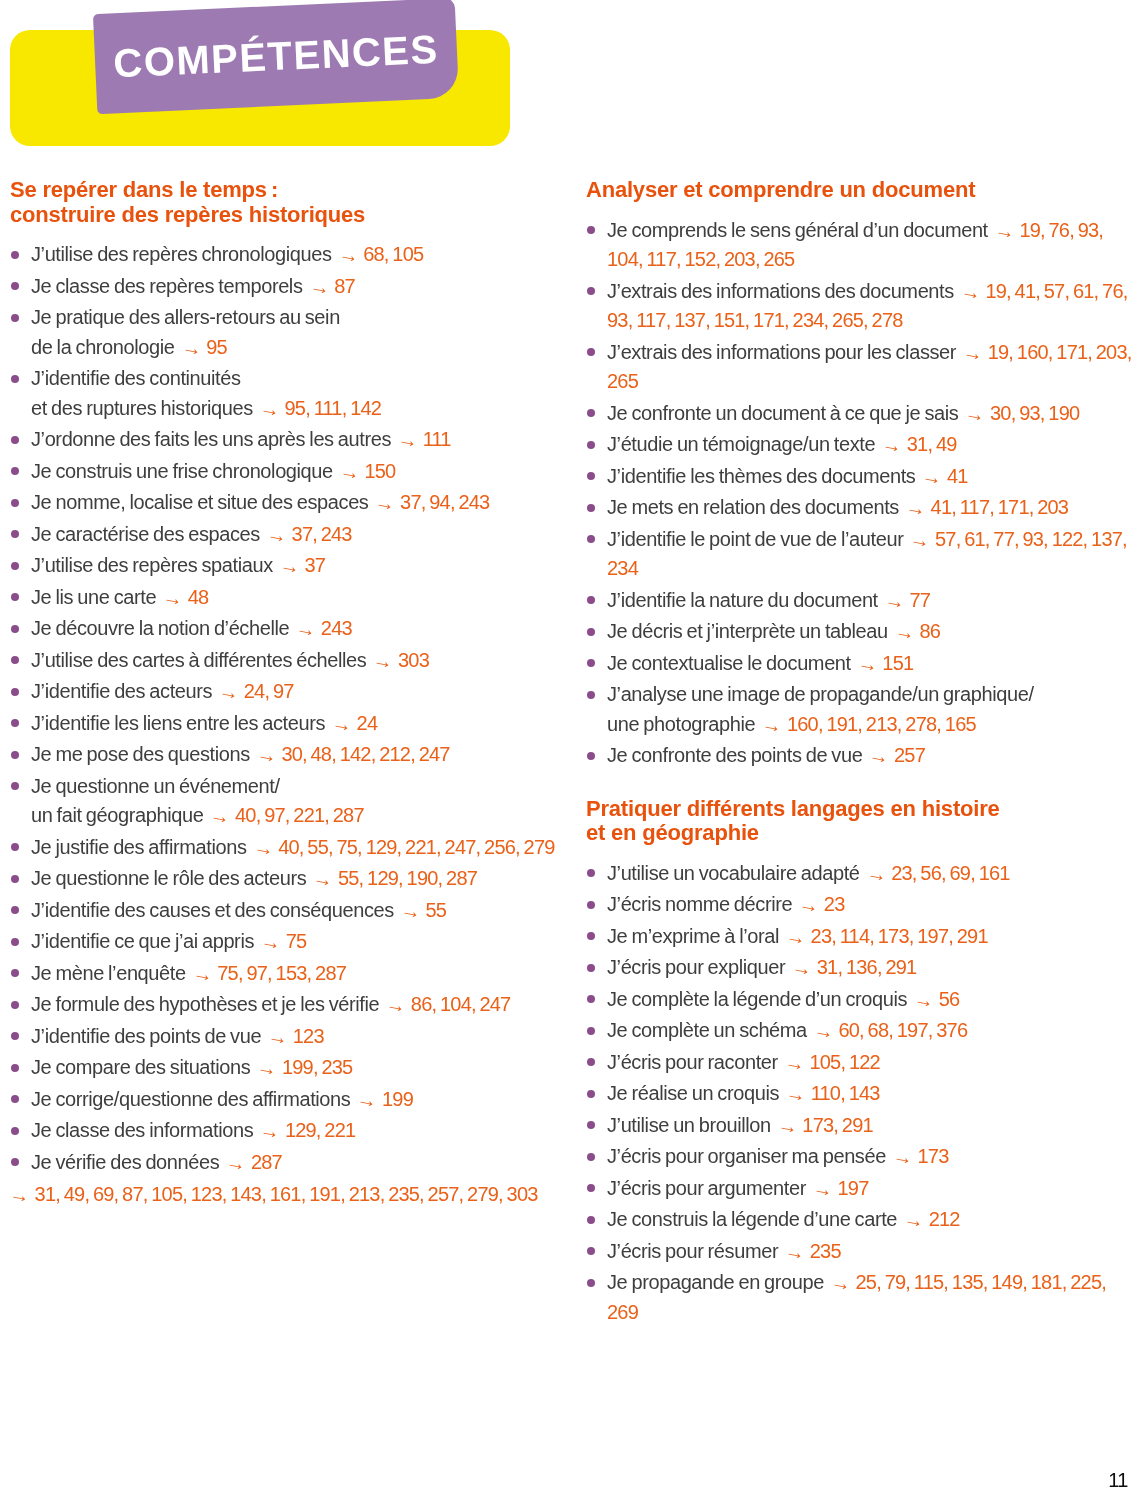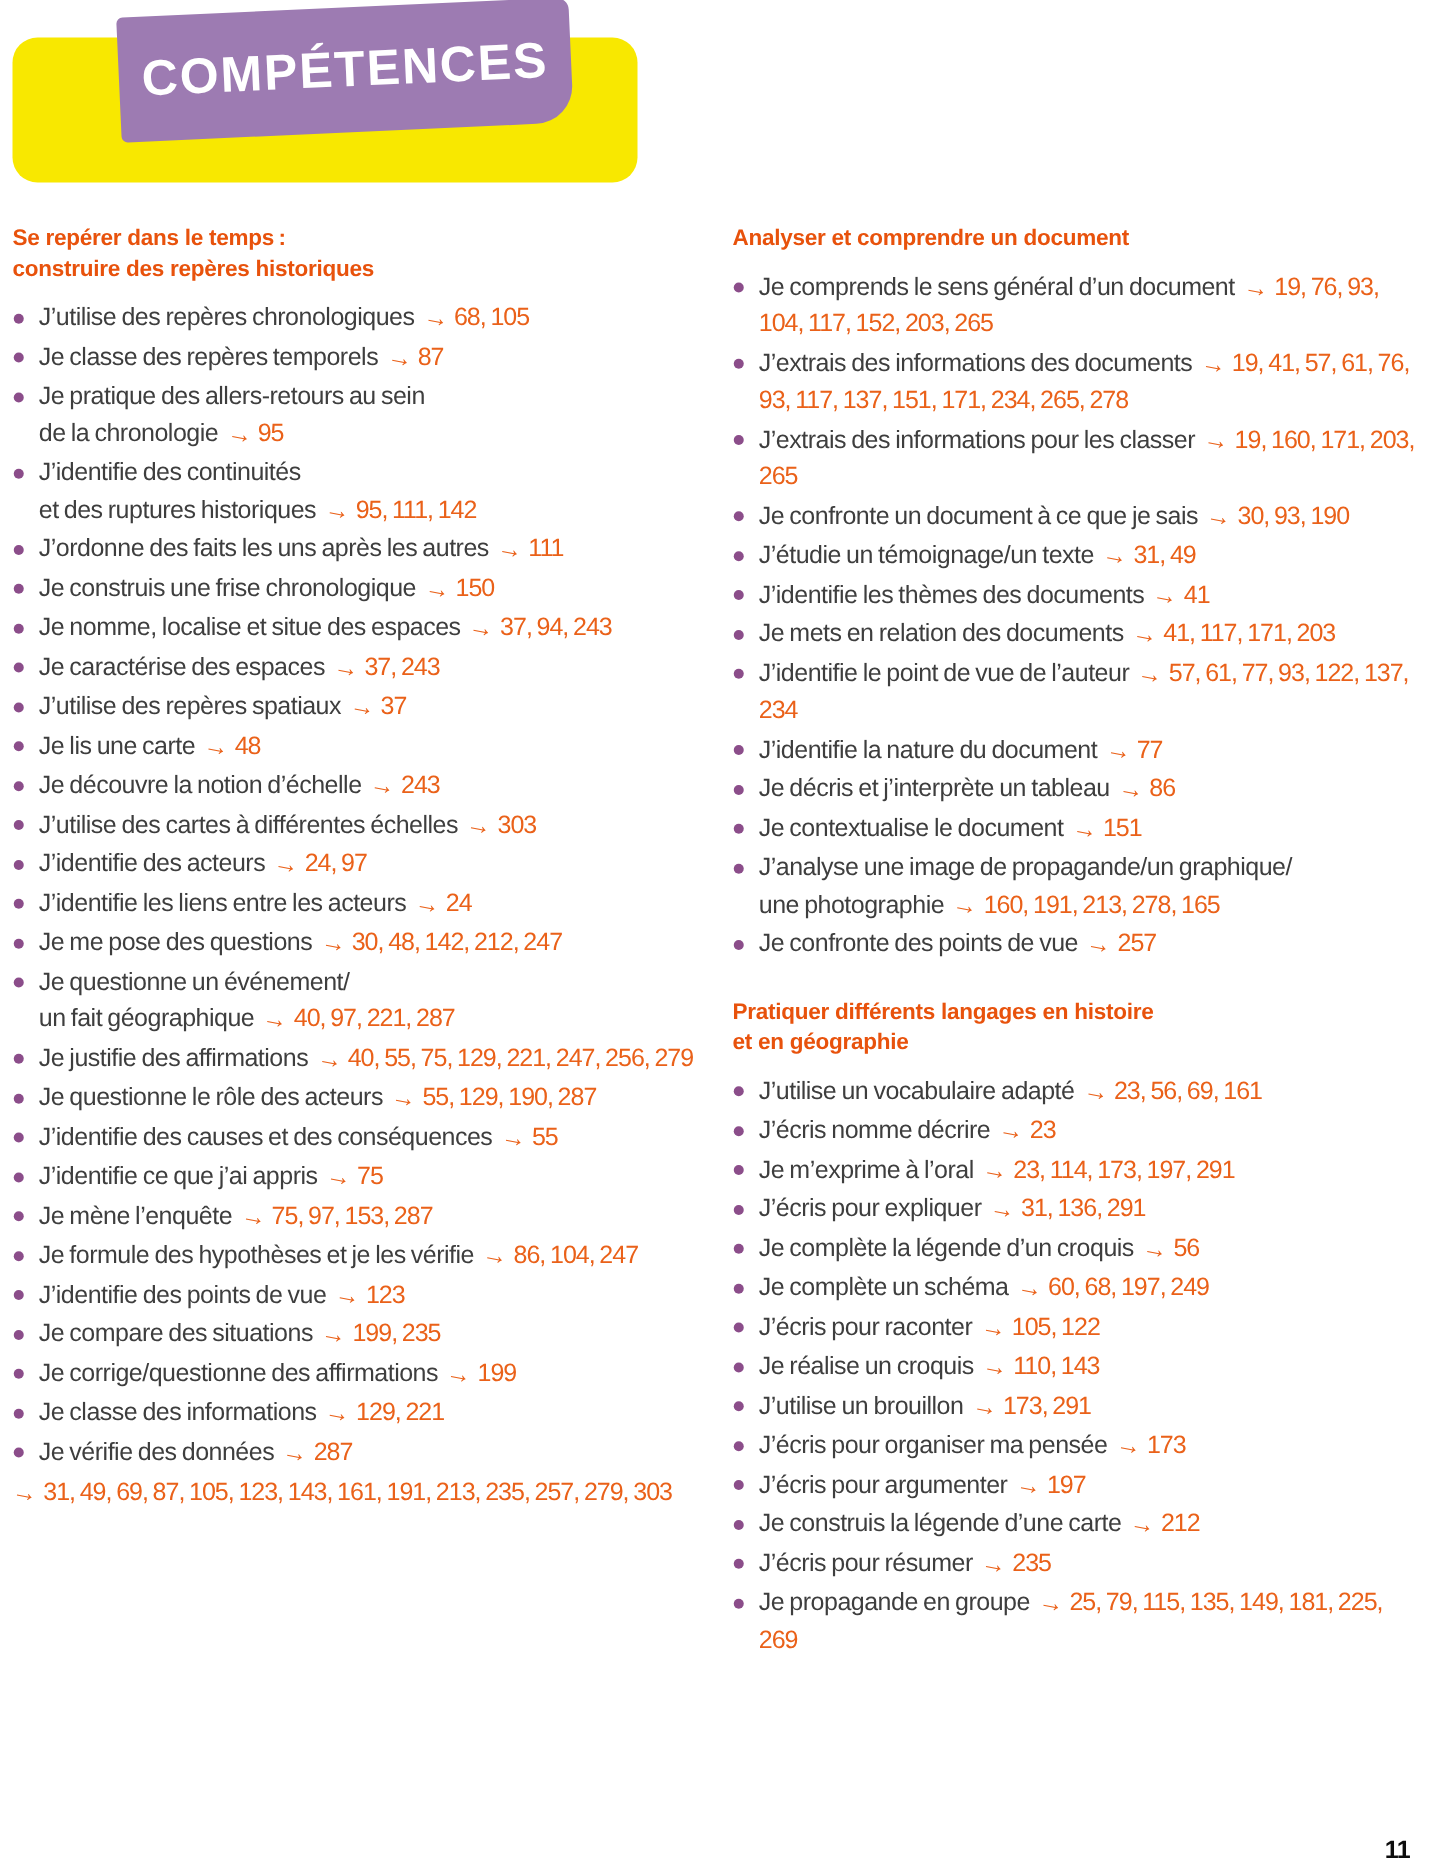--- a/index.html
+++ b/index.html
@@ -37,21 +37,21 @@
     color:#ffffff;font-weight:bold;font-size:40px;letter-spacing:1.5px;
   }
 
   
   .columns{
     position:absolute;top:178px;left:10px;width:1125px;
     display:grid;grid-template-columns:548px 549px;column-gap:28px;
   }
   .section-title{
     margin:26px 0 13px 0;
-    font-size:18px;line-height:24.5px;font-weight:bold;
+    font-size:22px;line-height:24.5px;font-weight:bold;
     color:var(--orange);white-space:pre-line;letter-spacing:-0.2px;
   }
   .section:first-child .section-title{margin-top:0;}
   .skill-list{margin:0;padding:0;list-style:none;}
   .skill-item{
     position:relative;padding-left:21px;margin:0 0 2px 0;
     font-size:20px;line-height:29.5px;
     letter-spacing:-0.4px;word-spacing:-1px;
   }
   .bullet{
@@ -67,21 +67,21 @@
   .pages{color:var(--orange2);letter-spacing:-0.8px;}
   .direct-pages{
     font-size:20px;line-height:30px;margin-top:1px;
     letter-spacing:-0.4px;word-spacing:-1px;
   }
   .direct-pages .arrow{margin-left:0;}
 
   
   .page-number{
     position:absolute;right:17px;bottom:8px;
-    font-size:20px;font-weight:700;color:#0d0d0d;letter-spacing:-0.5px;
+    font-size:20px;font-weight:400;color:#0d0d0d;letter-spacing:-0.5px;
   }
 </style>
 </head>
 <body>
 
 <div class="page">
 
   <header class="banner">
     <div class="banner-yellow"></div>
     <div class="banner-purple">
@@ -161,21 +161,21 @@
         </section>
         <section class="section">
           <h2 class="section-title">Pratiquer différents langages en histoire
 et en géographie</h2>
           <ul class="skill-list">
             <li class="skill-item"><span class="bullet"></span><span class="label">J’utilise un vocabulaire adapté</span><span class="arrow">→</span><span class="pages">23, 56, 69, 161</span></li>
             <li class="skill-item"><span class="bullet"></span><span class="label">J’écris nomme décrire</span><span class="arrow">→</span><span class="pages">23</span></li>
             <li class="skill-item"><span class="bullet"></span><span class="label">Je m’exprime à l’oral</span><span class="arrow">→</span><span class="pages">23, 114, 173, 197, 291</span></li>
             <li class="skill-item"><span class="bullet"></span><span class="label">J’écris pour expliquer</span><span class="arrow">→</span><span class="pages">31, 136, 291</span></li>
             <li class="skill-item"><span class="bullet"></span><span class="label">Je complète la légende d’un croquis</span><span class="arrow">→</span><span class="pages">56</span></li>
-            <li class="skill-item"><span class="bullet"></span><span class="label">Je complète un schéma</span><span class="arrow">→</span><span class="pages">60, 68, 197, 249</span></li>
+            <li class="skill-item"><span class="bullet"></span><span class="label">Je complète un schéma</span><span class="arrow">→</span><span class="pages">60, 68, 197, 376</span></li>
             <li class="skill-item"><span class="bullet"></span><span class="label">J’écris pour raconter</span><span class="arrow">→</span><span class="pages">105, 122</span></li>
             <li class="skill-item"><span class="bullet"></span><span class="label">Je réalise un croquis</span><span class="arrow">→</span><span class="pages">110, 143</span></li>
             <li class="skill-item"><span class="bullet"></span><span class="label">J’utilise un brouillon</span><span class="arrow">→</span><span class="pages">173, 291</span></li>
             <li class="skill-item"><span class="bullet"></span><span class="label">J’écris pour organiser ma pensée</span><span class="arrow">→</span><span class="pages">173</span></li>
             <li class="skill-item"><span class="bullet"></span><span class="label">J’écris pour argumenter</span><span class="arrow">→</span><span class="pages">197</span></li>
             <li class="skill-item"><span class="bullet"></span><span class="label">Je construis la légende d’une carte</span><span class="arrow">→</span><span class="pages">212</span></li>
             <li class="skill-item"><span class="bullet"></span><span class="label">J’écris pour résumer</span><span class="arrow">→</span><span class="pages">235</span></li>
           </ul>
         </section>
         <section class="section">

